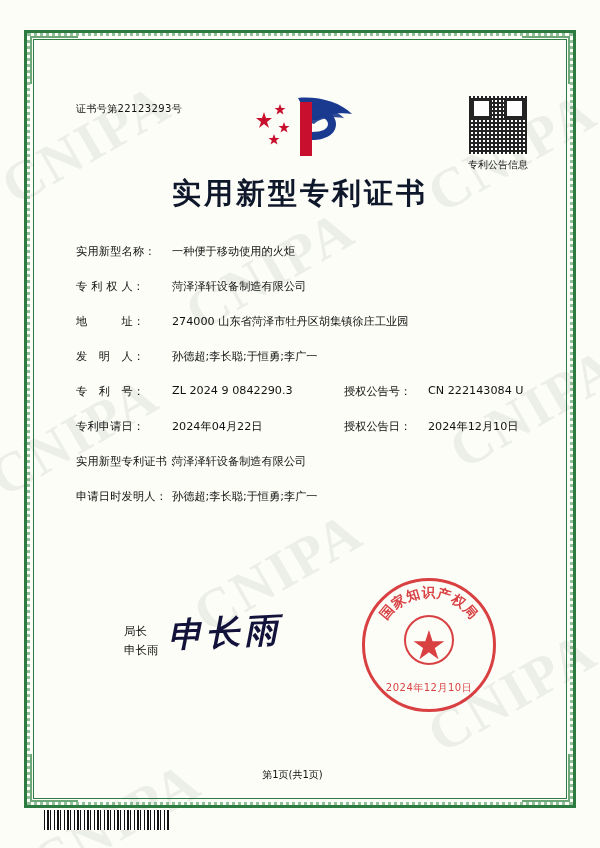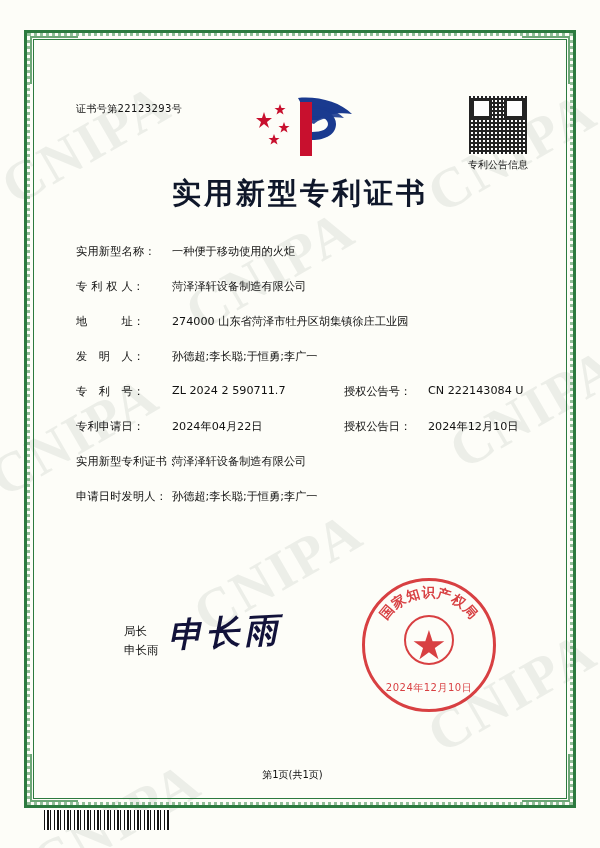--- a/index.html
+++ b/index.html
@@ -368,21 +368,21 @@
       <div class="frow">
         <span class="flabel">地　　　址：</span>
         <span class="fvalue">274000 山东省菏泽市牡丹区胡集镇徐庄工业园</span>
       </div>
       <div class="frow">
         <span class="flabel">发　明　人：</span>
         <span class="fvalue">孙德超;李长聪;于恒勇;李广一</span>
       </div>
       <div class="frow">
         <span class="flabel">专　利　号：</span>
-        <span class="fvalue">ZL 2024 2 590711.7</span>
+        <span class="fvalue">ZL 2024 9 0842290.3</span>
         <span class="col2-label">授权公告号：</span>
         <span class="col2-value">CN 222143084 U</span>
       </div>
       <div class="frow">
         <span class="flabel">专利申请日：</span>
         <span class="fvalue">2024年04月22日</span>
         <span class="col2-label">授权公告日：</span>
         <span class="col2-value">2024年12月10日</span>
       </div>
       <div class="frow">

